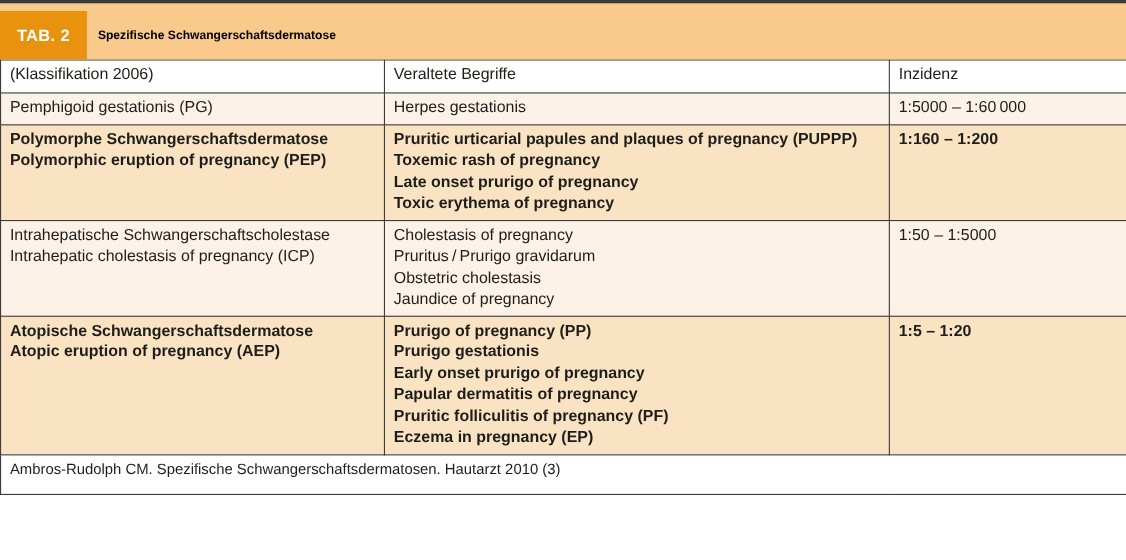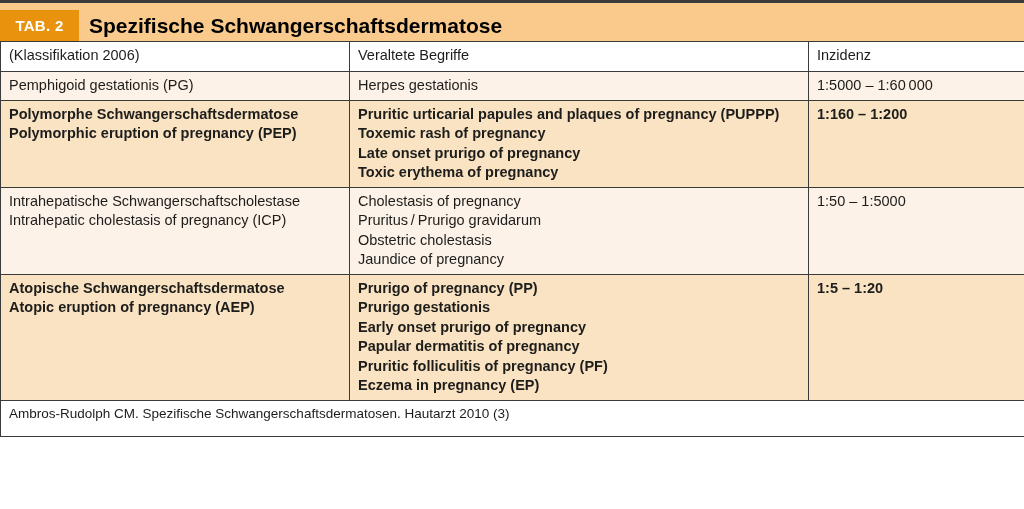--- a/index.html
+++ b/index.html
@@ -8,21 +8,21 @@
     width: 1024px;
     height: 509px;
     position: relative;
     background: #ffffff;
     font-family: "Liberation Sans", sans-serif;
     color: #1d1d1b;
     overflow: hidden;
   }
   
   .band {
-    height: 41px;
+    height: 54px;
     border-top: 3px solid #3b3b3b;
     background: #f9ca8c;
     position: relative;
   }
   .tab-box {
     position: absolute;
     left: 0;
     top: 7px;
     bottom: 0;
     width: 79px;
@@ -36,21 +36,21 @@
     justify-content: center;
   }
   .band-title {
     position: absolute;
     left: 89px;
     top: 7px;
     bottom: 0;
     display: flex;
     align-items: center;
     font-weight: bold;
-    font-size: 21px;
+    font-size: 11px;
     color: #000000;
   }
   
   table.derm {
     border-collapse: collapse;
     width: 1024px;
     table-layout: fixed;
   }
   table.derm th,
   table.derm td {

